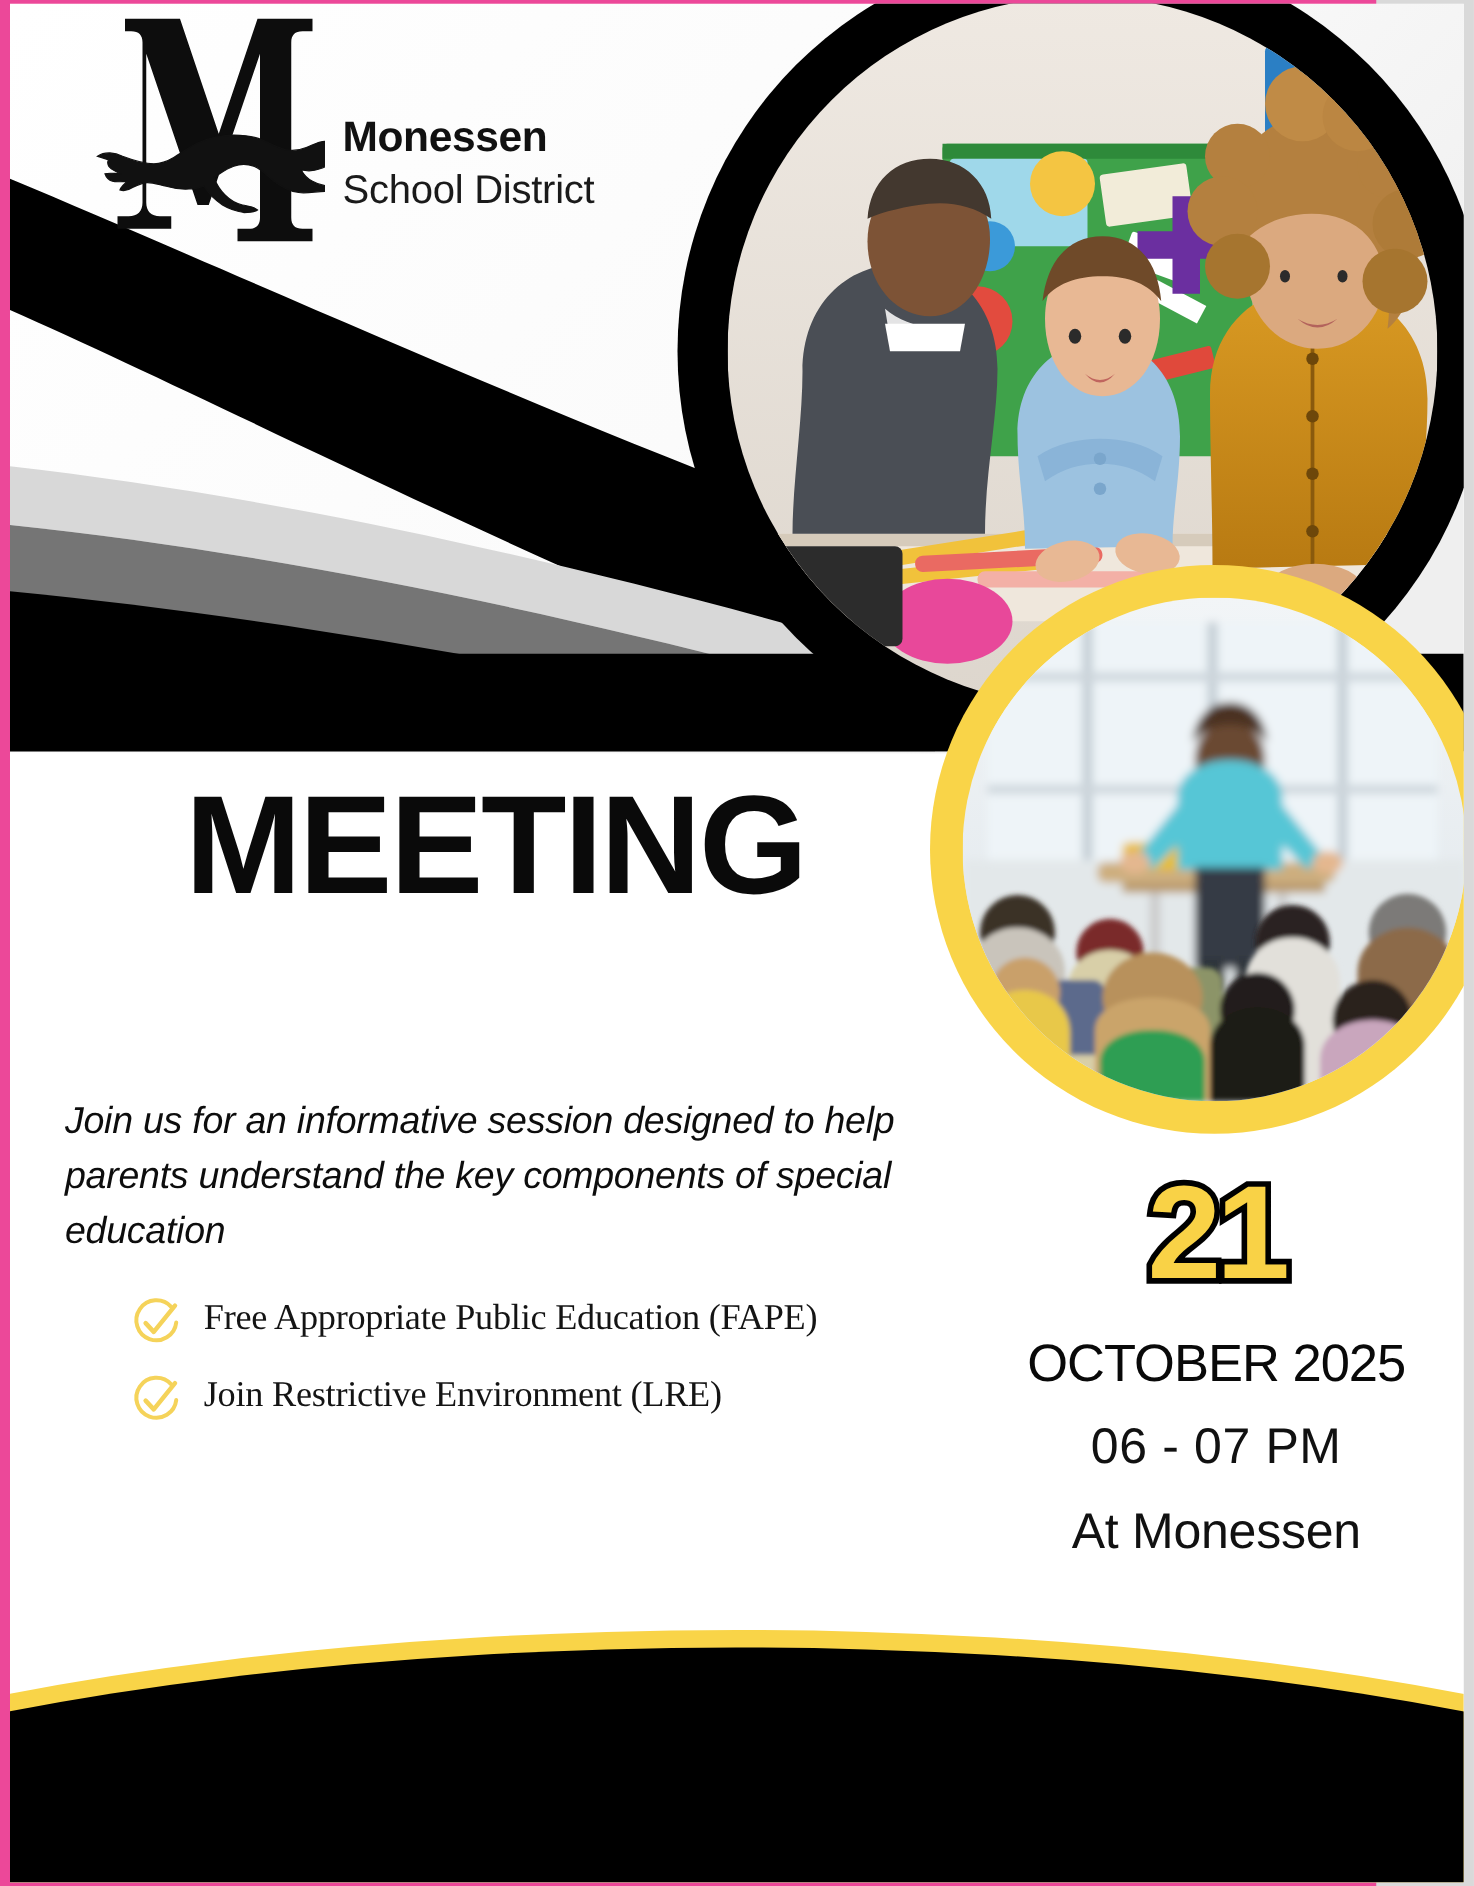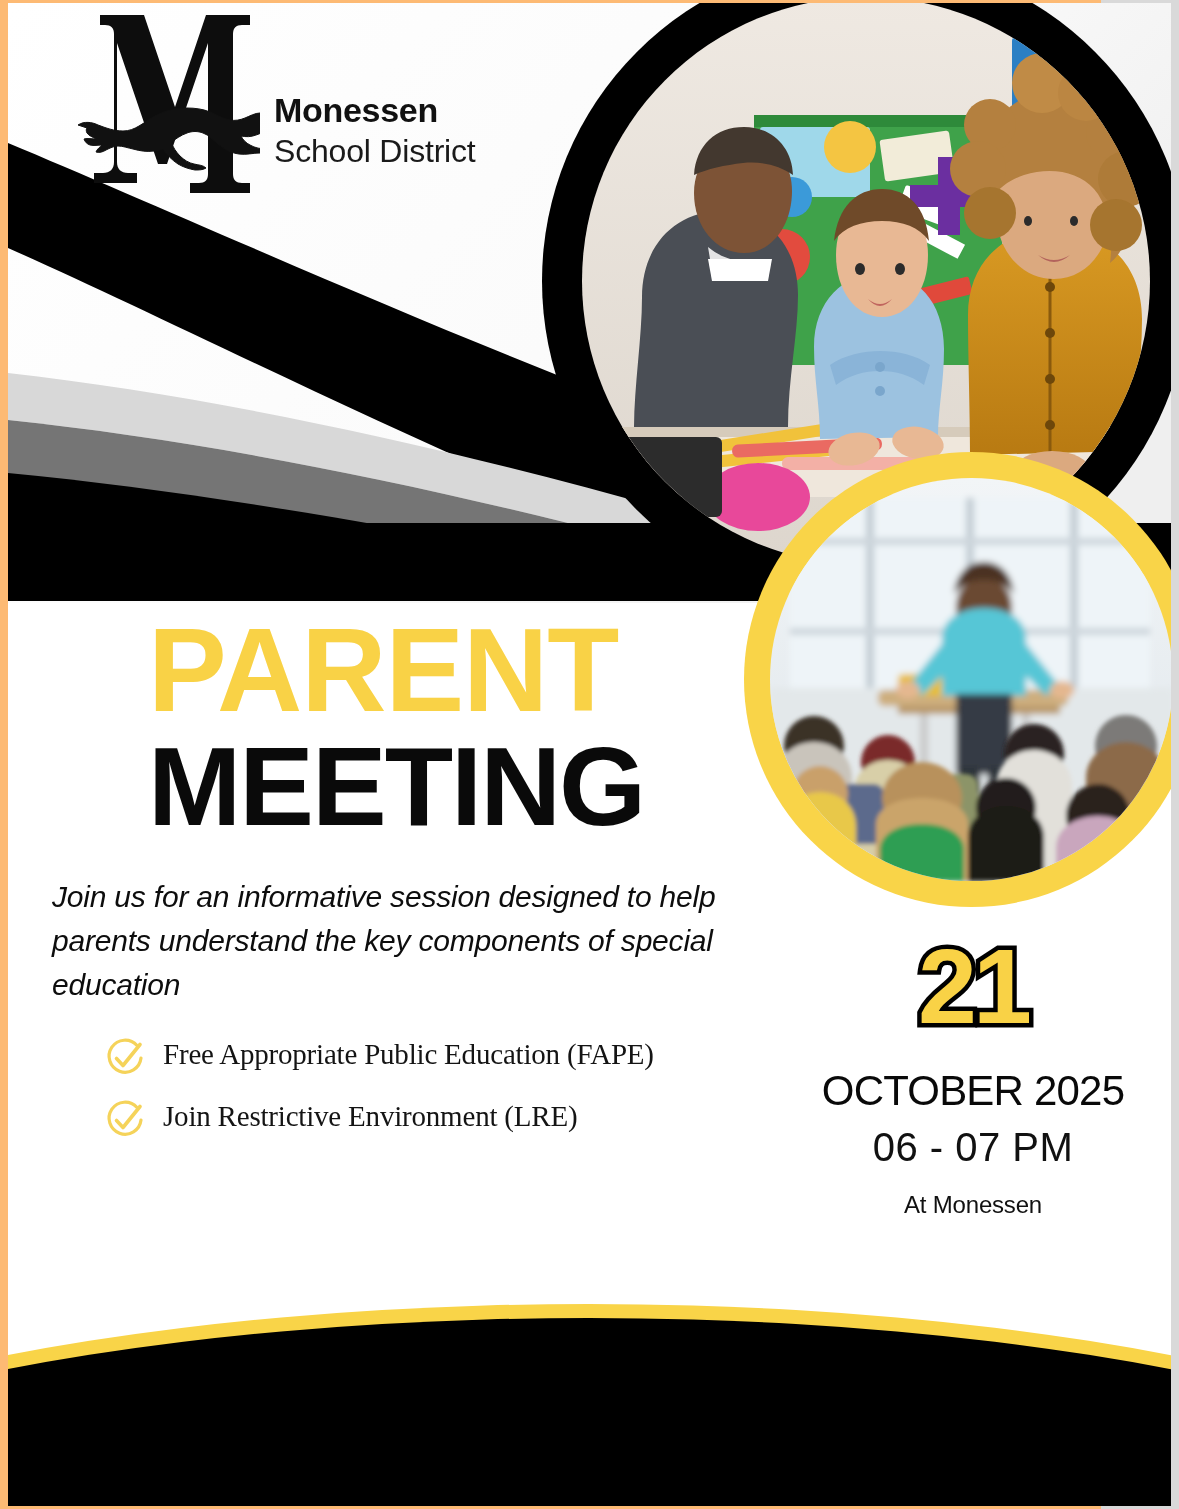--- a/index.html
+++ b/index.html
@@ -5,21 +5,21 @@
   * { margin:0; padding:0; box-sizing:border-box; }
   html,body {
     width:1179px; height:1509px;
     background:#d9d9d9;
     font-family:"Liberation Sans", sans-serif;
     overflow:hidden;
   }
   #viewer {
     position:relative;
     width:1101px; height:1509px;
-    background:#fdba74;
+    background:#ec4899;
   }
   #page {
     position:absolute;
     left:8px; top:3px;
     width:1163px; height:1503px;
     background:#ffffff;
     overflow:hidden;
   }
 
   
@@ -109,26 +109,26 @@
     paint-order:stroke fill;
     letter-spacing:-4px;
     text-align:center;
   }
   .month {
     margin-top:30px;
     font-size:42px; font-weight:normal; color:#090909;
     letter-spacing:-0.8px; line-height:1.05;
   }
   .time {
-    margin-top:12px;
+    margin-top:22px;
     font-size:40px; color:#111; letter-spacing:0.5px; line-height:1.1;
   }
   .venue {
     margin-top:20px;
-    font-size:24px; color:#111; line-height:1.34; letter-spacing:-0.2px;
+    font-size:40px; color:#111; line-height:1.34; letter-spacing:-0.2px;
   }
 
   
   .bottom { position:absolute; left:0; bottom:0; width:1163px; height:220px; z-index:15; }
   .bottom svg { display:block; }
 </style>
 </head>
 <body>
 
 <div id="viewer">
@@ -341,21 +341,20 @@
           <path d="M198 360 c0-20 18-32 38-32 c20 0 38 12 38 32 l0 43 l-76 0 z" fill="#1e1b19"></path>
           <circle cx="328" cy="338" r="32" fill="#2a211c"></circle>
           <path d="M286 370 c0-20 20-32 42-32 c22 0 42 12 42 32 l0 33 l-84 0 z" fill="#c9a6bd"></path>
           <circle cx="364" cy="360" r="12" fill="#2a211c"></circle>
         </g>
       </svg>
     </div>
   </div>
 
   <div class="headline">
-    <div class="hl-1">PARENT</div>
     <div class="hl-2">MEETING</div>
   </div>
 
   <div class="subtitle">Join us for an informative session designed to help parents understand the key components of special education</div>
 
   <div class="bullets">
     <div class="bullet">
       <span class="tick">
         <svg width="42" height="42" viewBox="0 0 42 42" xmlns="http://www.w3.org/2000/svg">
           <path d="M33 8.5 A16 16 0 1 0 37 21" fill="none" stroke="#F5D35A" stroke-width="3.2" stroke-linecap="round"></path>

